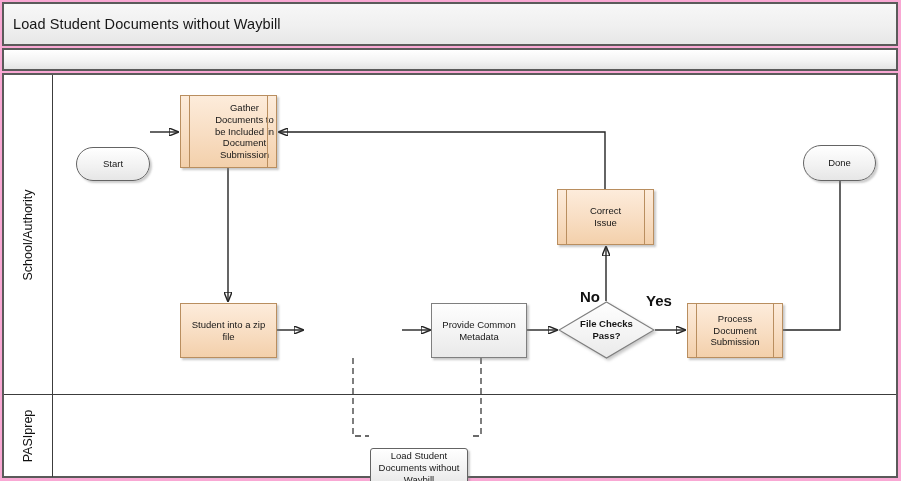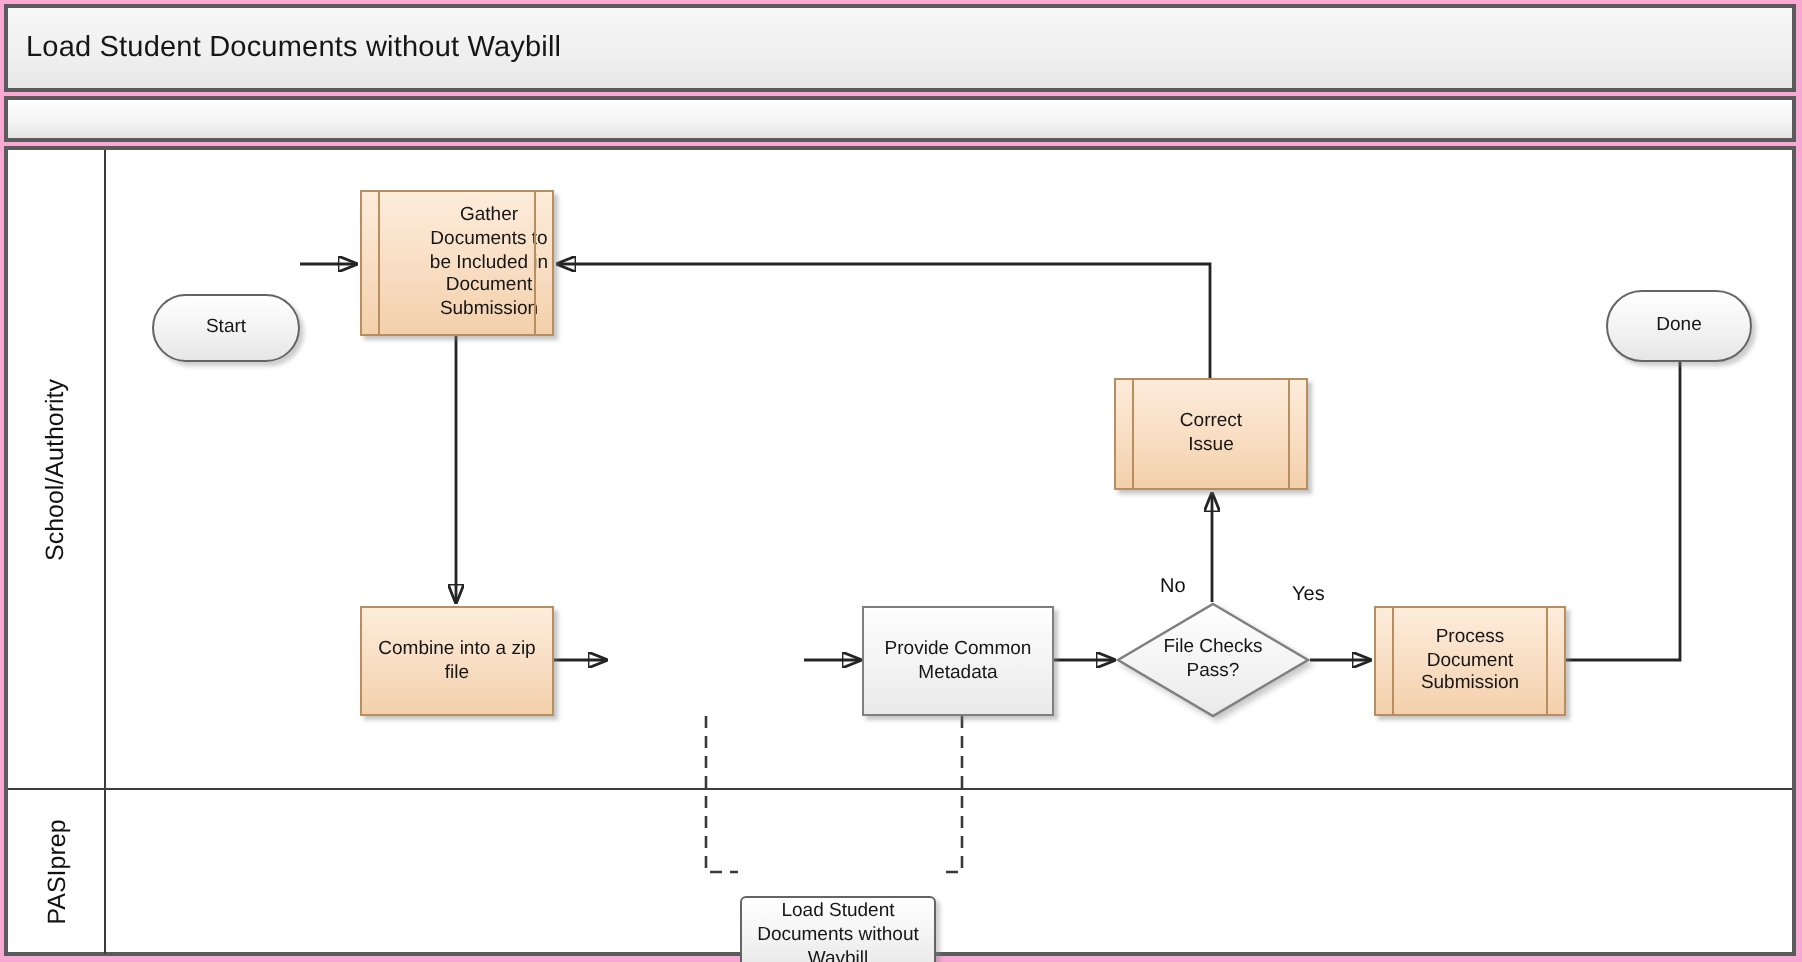--- a/index.html
+++ b/index.html
@@ -54,23 +54,23 @@
     background:linear-gradient(180deg,#ffffff 0%,#f1f1f1 60%,#e6e6e6 100%);
     border:1.3px solid #646464; border-radius:18px;
     box-shadow:2px 2px 2px rgba(130,130,130,0.4);
     margin-top:32px;
   }
   .diamond-wrap { position:absolute; box-shadow:none; }
   .diamond-wrap svg { position:absolute; left:0; top:0; filter:drop-shadow(2px 2px 1.5px rgba(130,130,130,0.45)); }
   .diamond-label {
     position:absolute; left:0; top:0; width:100%; height:100%;
     display:flex; align-items:center; justify-content:center; text-align:center;
-    font-size:9.5px; line-height:1.24; white-space:pre-line;
+    font-size:9.5px; line-height:1.24; white-space:pre-line;font-weight:bold;
   }
-  .edge-label { position:absolute; font-size:10px; color:#111; background:transparent; }
+  .edge-label { position:absolute; font-size:15px; color:#111; background:transparent;font-weight:bold; }
 
   
   #edges { position:absolute; left:0; top:0; width:901px; height:481px; pointer-events:none; }
   #edges path { fill:none; stroke:#242424; stroke-width:1.4; }
   #edges path.dashed { stroke:#3a3a3a; stroke-width:1.3; stroke-dasharray:6 4; }
 </style>
 </head>
 <body>
 
 <div id="canvas">
@@ -124,21 +124,21 @@
   </div>
 
   <div class="node proc-peach" style="left:557px; top:189px; width:97px; height:56px;">
     <span class="subbar lft"></span>
     <span class="subbar rgt"></span>
     <span>Correct
 Issue</span>
   </div>
 
   <div class="node proc-peach" style="left:180px; top:303px; width:97px; height:55px;">
-    <span>Combine into a zip
+    <span>Student into a zip
 file</span>
   </div>
 
 
   <div class="node proc-white" style="left:431px; top:303px; width:96px; height:55px;">
     <span>Provide Common
 Metadata</span>
   </div>
 
   <div class="node diamond-wrap" style="left:558px; top:301px; width:97px; height:58px;">

